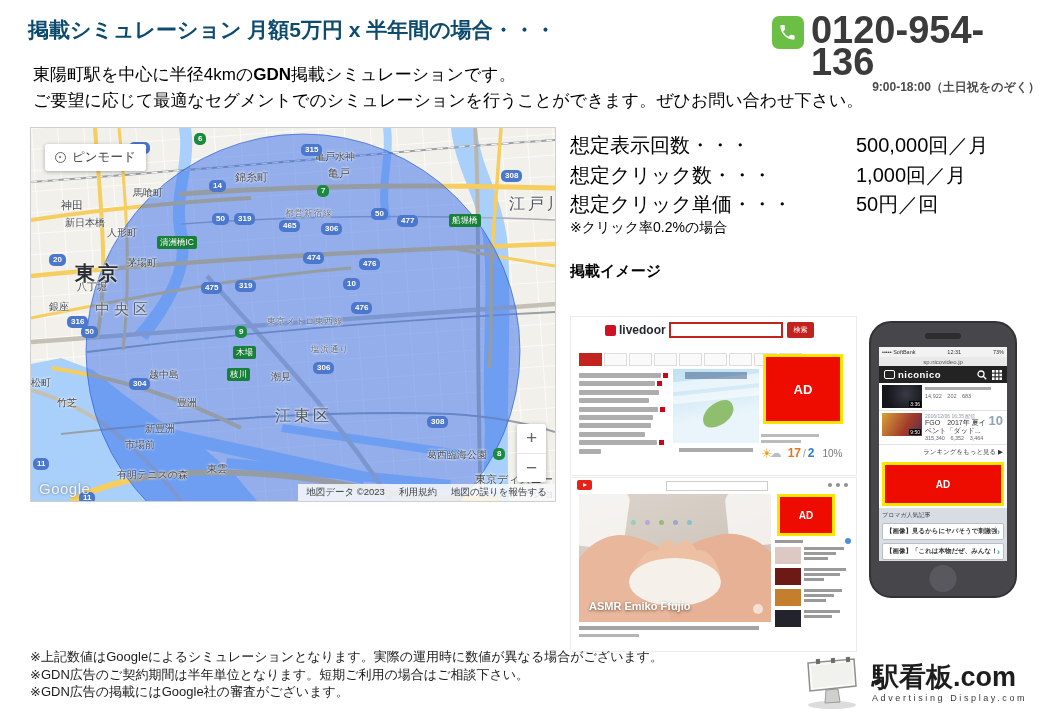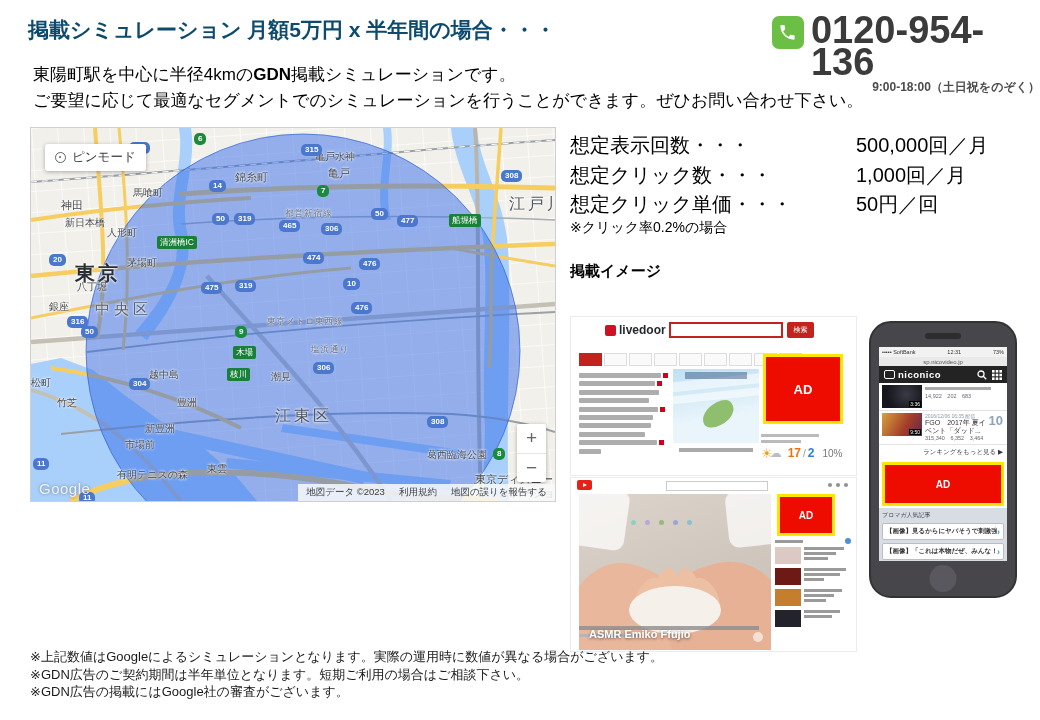--- a/index.html
+++ b/index.html
@@ -77,21 +77,21 @@
   .wrn{font-size:10px;color:#777;margin-left:6px;}
 
   
   .yt{position:absolute;left:570px;top:477px;width:285px;height:173px;background:#fff;border:1px solid #ececec;overflow:hidden;}
   .ythead{position:absolute;left:0;top:0;width:100%;height:14px;}
   .ytlogo{position:absolute;left:6px;top:2px;width:15px;height:10px;background:#e62117;border-radius:2px;}
   .ytlogo:after{content:"";position:absolute;left:5.5px;top:2.5px;border-left:4px solid #fff;border-top:2.5px solid transparent;border-bottom:2.5px solid transparent;}
   .ytsearch{position:absolute;left:95px;top:3px;width:100px;height:8px;border:1px solid #ccc;background:#fff;}
   .ytics{position:absolute;right:8px;top:5px;display:flex;gap:4px;}
   .ytic{width:4px;height:4px;background:#909090;border-radius:50%;display:block;}
-  .ytvideo{position:absolute;left:8px;top:16px;width:192px;height:156px;overflow:hidden;background:linear-gradient(160deg,#ddd5cd,#cfc6bd 55%,#c8beb5);}
+  .ytvideo{position:absolute;left:8px;top:16px;width:192px;height:128px;overflow:hidden;background:linear-gradient(160deg,#ddd5cd,#cfc6bd 55%,#c8beb5);}
   .glassL{position:absolute;left:-8px;top:-6px;width:56px;height:60px;background:rgba(255,255,255,.72);border-radius:10px;transform:rotate(8deg);}
   .glassR{position:absolute;right:-6px;top:-4px;width:50px;height:56px;background:rgba(255,255,255,.72);border-radius:10px;transform:rotate(-6deg);}
   .dotrow{position:absolute;left:52px;top:26px;display:flex;gap:9px;}
   .dotrow b{width:5px;height:5px;border-radius:50%;display:block;}
   .handL{position:absolute;left:-12px;bottom:-34px;width:110px;height:120px;background:#e9b79c;border-radius:45%;transform:rotate(20deg);}
   .handR{position:absolute;right:-16px;bottom:-38px;width:120px;height:125px;background:#e6b195;border-radius:45%;transform:rotate(-16deg);}
   .cloth{position:absolute;left:50px;bottom:16px;width:92px;height:48px;background:#f5f1ea;border-radius:50%;}
   .f1,.f2,.f3,.f4{position:absolute;background:#edbfa3;border-radius:50%;width:22px;height:40px;}
   .f1{left:58px;bottom:34px;transform:rotate(30deg);}
   .f2{left:76px;bottom:42px;transform:rotate(12deg);}
@@ -544,14 +544,29 @@
     <div class="phhome"></div>
   </div>
 
   <div class="notes">
 
   <div class="note">※上記数値はGoogleによるシミュレーションとなります。実際の運用時に数値が異なる場合がございます。</div>
       <div class="note">※GDN広告のご契約期間は半年単位となります。短期ご利用の場合はご相談下さい。</div>
       <div class="note">※GDN広告の掲載にはGoogle社の審査がございます。</div>
     </div>
 
+  <div class="brand">
+    <svg width="62" height="54" viewBox="0 0 62 54">
+      <ellipse cx="30" cy="49" rx="24" ry="4" fill="#dcdcda"></ellipse>
+      <polygon points="24,34 36,33 38,46 23,47" fill="#cfcfcd" stroke="#9b9b99" stroke-width="1"></polygon>
+      <polygon points="6,7 52,3 54,30 8,35" fill="#fafaf8" stroke="#8f8f8d" stroke-width="1.5"></polygon>
+      <polygon points="9,10 50,6 51.5,27.5 11,32" fill="#f1f1ee"></polygon>
+      <rect x="14" y="3" width="4" height="5" fill="#6b6b69" transform="rotate(-4 16 5.5)"></rect>
+      <rect x="29" y="2" width="4" height="5" fill="#6b6b69" transform="rotate(-4 31 4.5)"></rect>
+      <rect x="44" y="1" width="4" height="5" fill="#6b6b69" transform="rotate(-4 46 3.5)"></rect>
+    </svg>
+    <div>
+      <div class="bname">駅看板.com</div>
+      <div class="bsub">Advertising Display.com</div>
+    </div>
+  </div>
 
 </div>
 
 </body></html>

